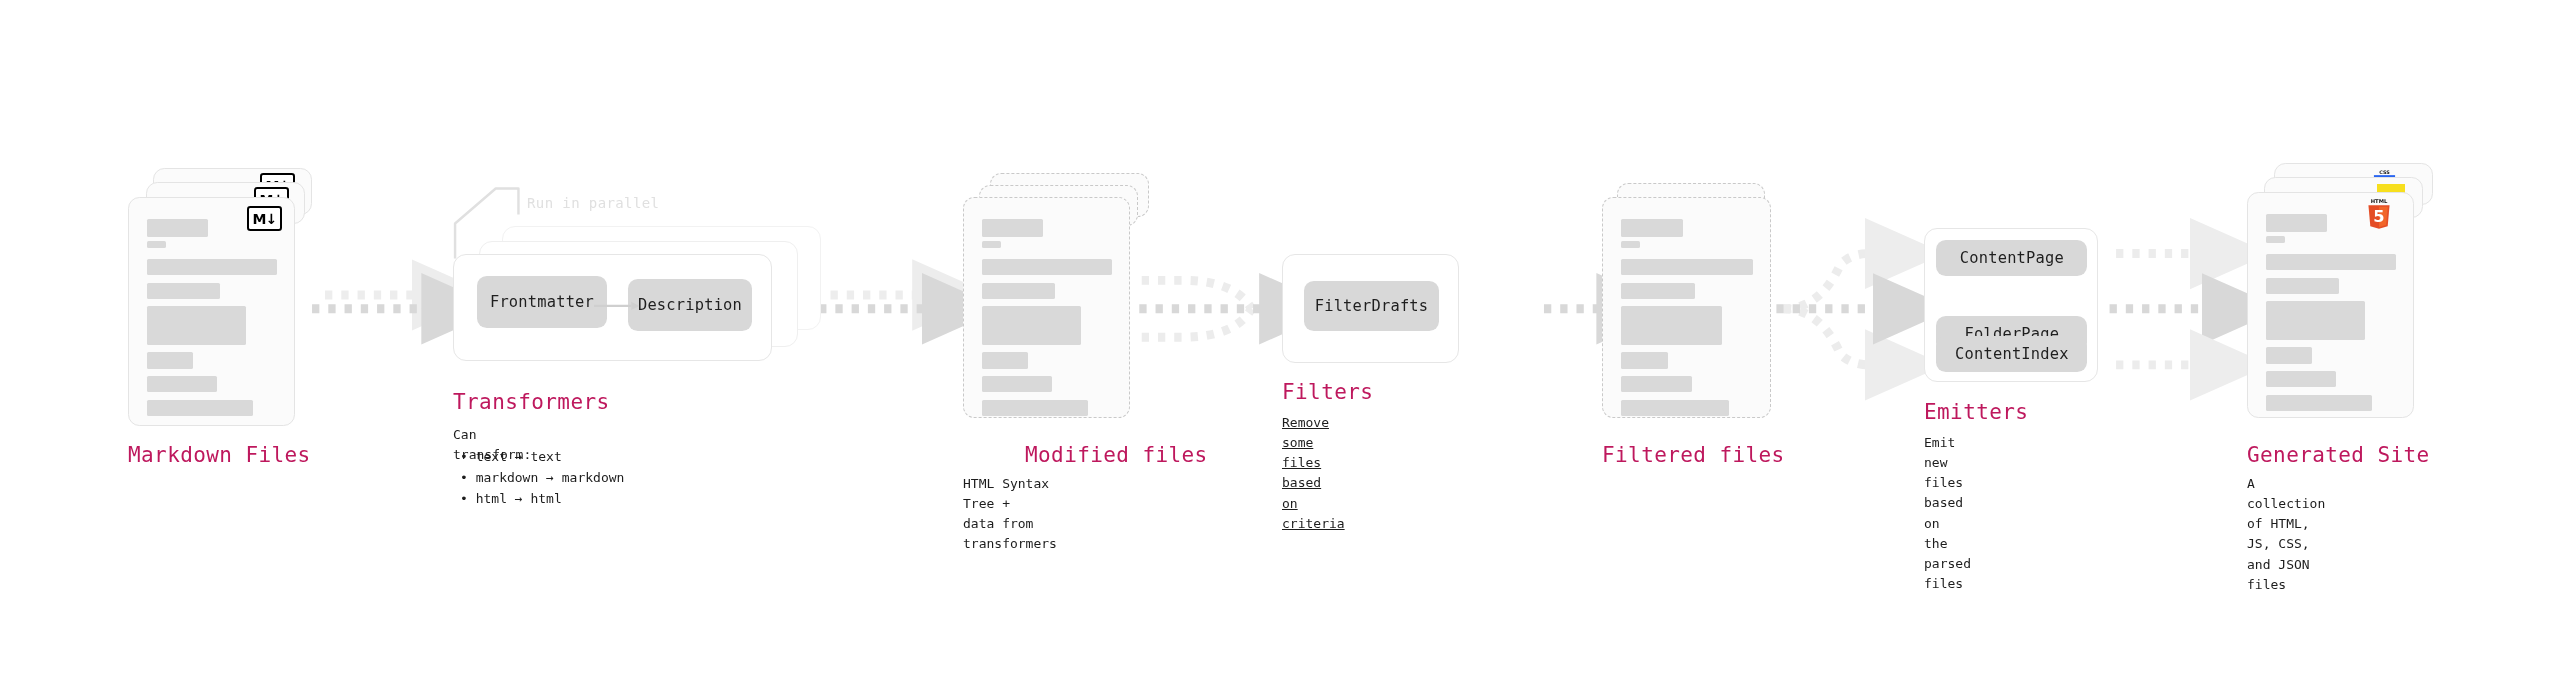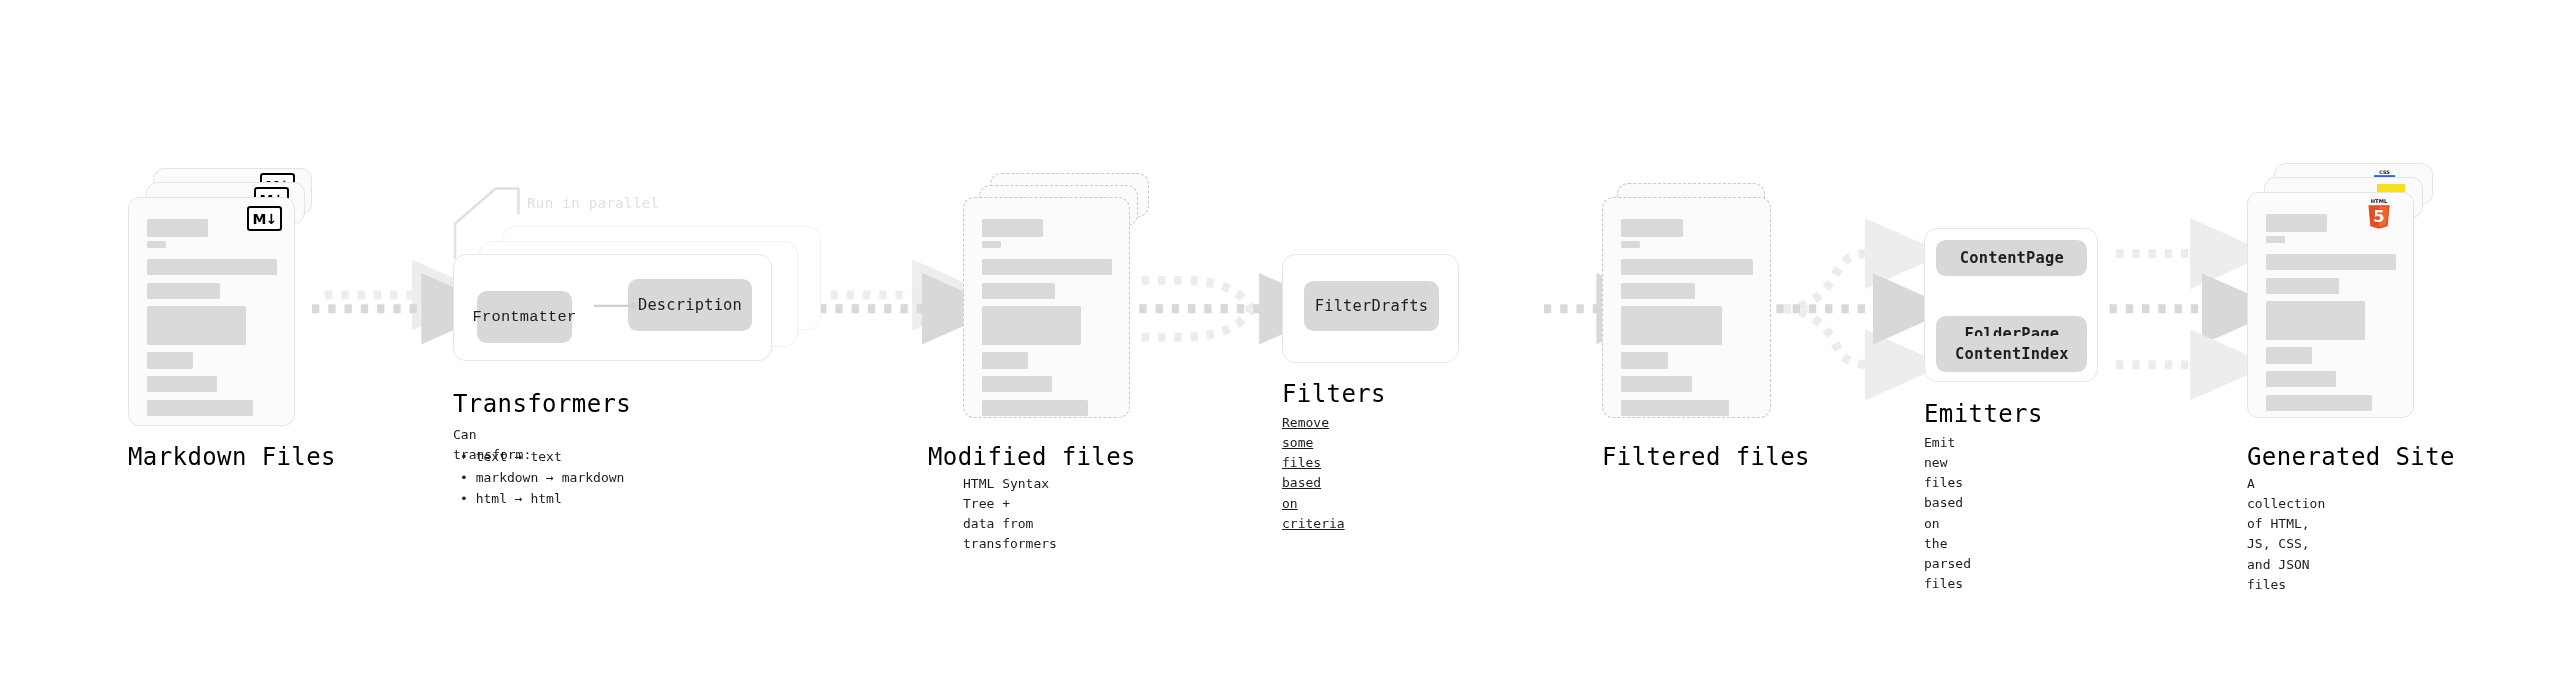--- a/index.html
+++ b/index.html
@@ -54,21 +54,21 @@
   }
   .pill{
     position:absolute;box-sizing:border-box;
     background:#d8d8d8;border-radius:9.8px;
     display:flex;align-items:center;justify-content:center;
     font-size:15.4px;color:#1f1f1f;letter-spacing:0.2px;white-space:nowrap;
   }
 
   
   .title{
-    position:absolute;font-size:24px;letter-spacing:0.4px;color:#000000;white-space:nowrap;
+    position:absolute;font-size:21px;letter-spacing:0.4px;color:#be185d;white-space:nowrap;
   }
   .sub{
     position:absolute;font-size:13px;line-height:1.55;color:#1d1d1d;white-space:pre-line;
   }
   .hint{
     position:absolute;font-size:14px;color:#e0e0e0;white-space:nowrap;letter-spacing:0.4px;text-align:center;
   }
   .bullets{position:absolute;font-size:13px;line-height:1.62;color:#1d1d1d;}
   .bullets div{white-space:nowrap;}
 
@@ -174,21 +174,21 @@
     <div class="gbox" style="left:479px;top:241px;width:319px;height:106px;border-color:#efefef;">
       <div class="pill" style="left:21px;top:23px;width:106px;height:50px;background:#e4e4e4;color:transparent;"></div>
       <div class="pill" style="left:171px;top:23px;width:115px;height:50px;background:#e4e4e4;color:transparent;"></div>
       <svg width="49" height="9.8" style="position:absolute;left:135px;top:43px;" viewBox="0 0 60 12">
         <line x1="0" y1="6" x2="48" y2="6" stroke="#e6e6e6" stroke-width="3"></line>
         <path d="M48,1 L58,6 L48,11 z" fill="#e6e6e6"></path>
       </svg>
     </div>
 
     <div class="gbox" style="left:453px;top:254px;width:319px;height:107px;">
-      <div class="pill" style="left:23px;top:36px;width:95px;height:52px;font-family:Liberation Mono, monospace;">Frontmatter</div>
+      <div class="pill" style="left:23px;top:21px;width:130px;height:52px;">Frontmatter</div>
       <div class="pill" style="left:174px;top:24.4px;width:124px;height:52px;">Description</div>
       <svg width="47" height="9.8" style="position:absolute;left:140px;top:46px;" viewBox="0 0 58 12">
         <line x1="0" y1="6" x2="46" y2="6" stroke="#cfcfcf" stroke-width="3"></line>
         <path d="M46,1 L56,6 L46,11 z" fill="#cfcfcf"></path>
       </svg>
     </div>
 
     <div class="title" style="left:453px;top:390px;">Transformers</div>
     <div class="sub" style="left:453px;top:425px;">Can transform:</div>
     <div class="bullets" style="left:460px;top:446px;">
@@ -206,21 +206,21 @@
         <div class="bar h1"></div>
         <div class="bar tiny"></div>
         <div class="bar w100"></div>
         <div class="bar w55"></div>
         <div class="bar w75"></div>
         <div class="bar w35"></div>
         <div class="bar w53"></div>
         <div class="bar w80"></div>
       </div>
     </div>
-    <div class="title" style="left:920px;top:443px;padding-left:8px;">Modified files</div>
+    <div class="title" style="left:1017px;top:443px;padding-left:8px;">Modified files</div>
     <div class="sub" style="left:963px;top:474px;">HTML Syntax Tree +
 data from transformers</div>
   </div>
 
   <div class="node">
     <div class="gbox" style="left:1282px;top:254px;width:177px;height:109px;">
       <div class="pill" style="left:21px;top:26px;width:135px;height:50px;">FilterDrafts</div>
     </div>
     <div class="title" style="left:1282px;top:380px;">Filters</div>
     <div class="sub" style="left:1282px;top:413px;text-decoration:underline;">Remove some files based
@@ -238,21 +238,21 @@
         <div class="bar w75"></div>
         <div class="bar w35"></div>
         <div class="bar w53"></div>
         <div class="bar w80"></div>
       </div>
     </div>
     <div class="title" style="left:1602px;top:443px;">Filtered files</div>
   </div>
 
   <div class="node">
-    <div class="gbox" style="left:1924px;top:228px;width:174px;height:154px;font-weight:bold;">
+    <div class="gbox" style="left:1924px;top:228px;width:174px;height:154px;">
       <div class="pill" style="left:11.4px;top:11.4px;width:151px;height:36px;">ContentPage</div>
       <div class="pill" style="left:11.4px;top:59px;width:151px;height:36px;margin-top:28px;">FolderPage</div>
       <div class="pill" style="left:11.4px;top:107px;width:151px;height:36px;">ContentIndex</div>
     </div>
     <div class="title" style="left:1924px;top:400px;">Emitters</div>
     <div class="sub" style="left:1924px;top:433px;">Emit new files based on
 the parsed files</div>
   </div>
 
   <div class="node">

